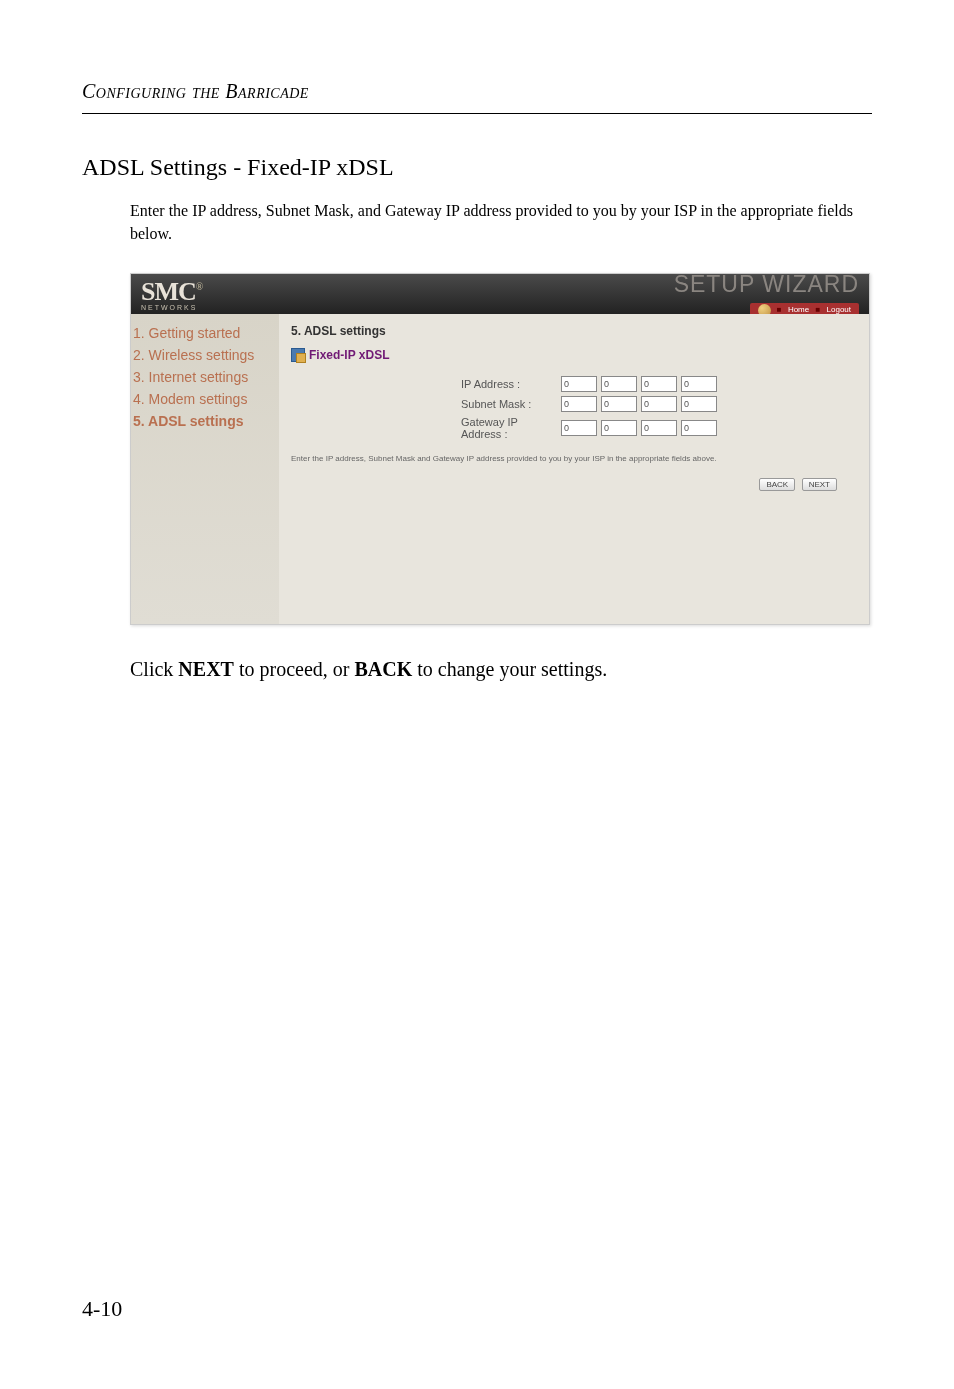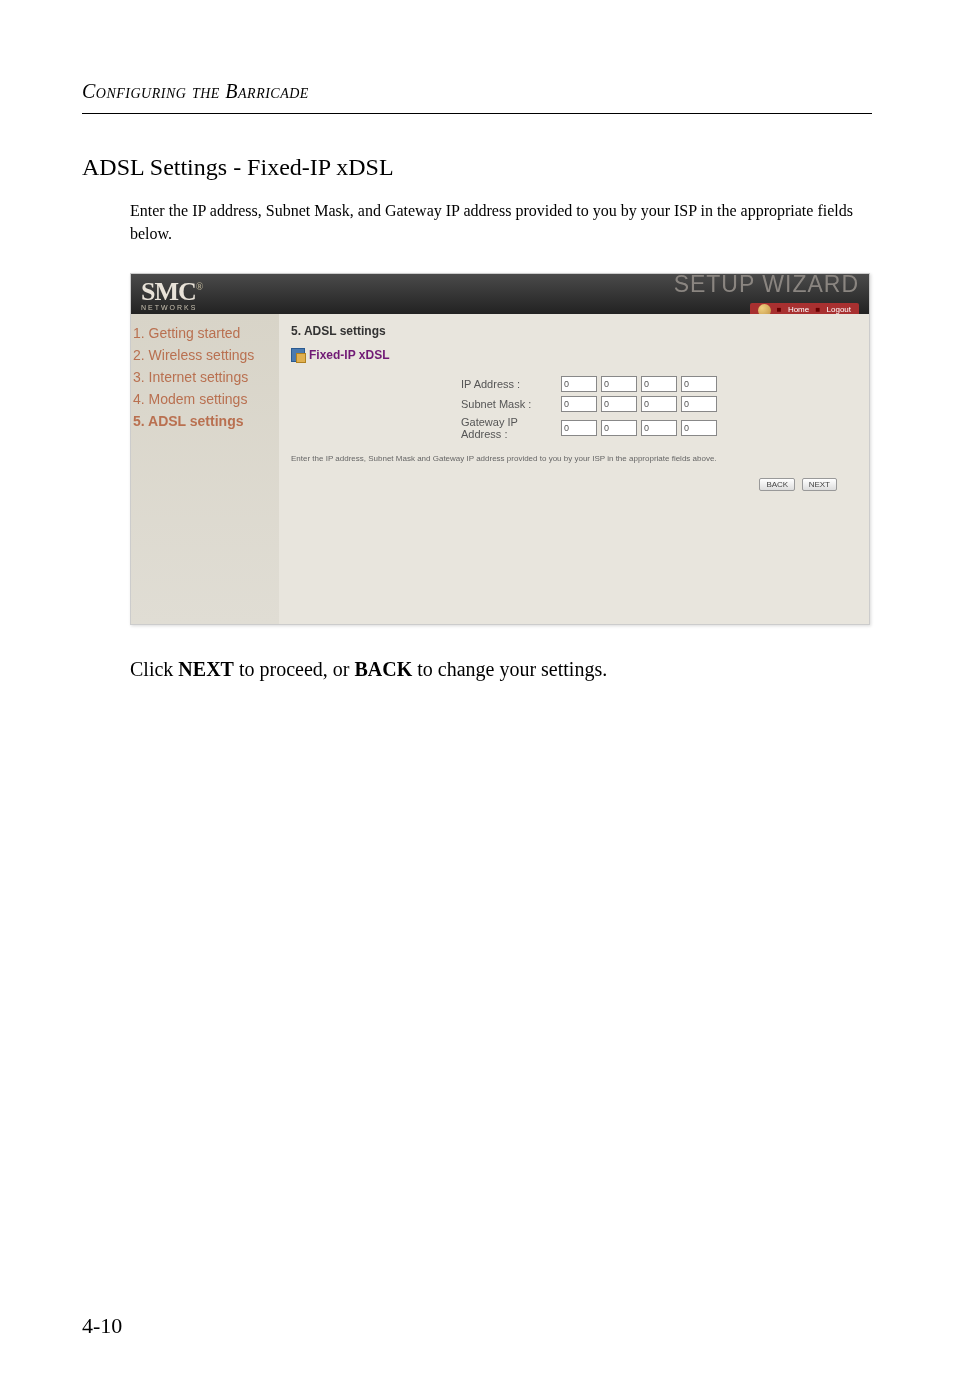--- a/index.html
+++ b/index.html
@@ -206,21 +206,21 @@
       margin-left: 2px;
     }
     .outro-text {
       font-size: 20px;
       line-height: 1.4;
       margin-left: 48px;
       margin-top: 30px;
     }
     .page-number {
       position: absolute;
-      bottom: 50px;
+      bottom: 67px;
       left: 82px;
       font-size: 22px;
     }
     .globe-icon {
       width: 13px;
       height: 13px;
       background: radial-gradient(circle at 4px 4px, #f0d080, #c09040);
       border-radius: 50%;
       display: inline-block;
       vertical-align: middle;

